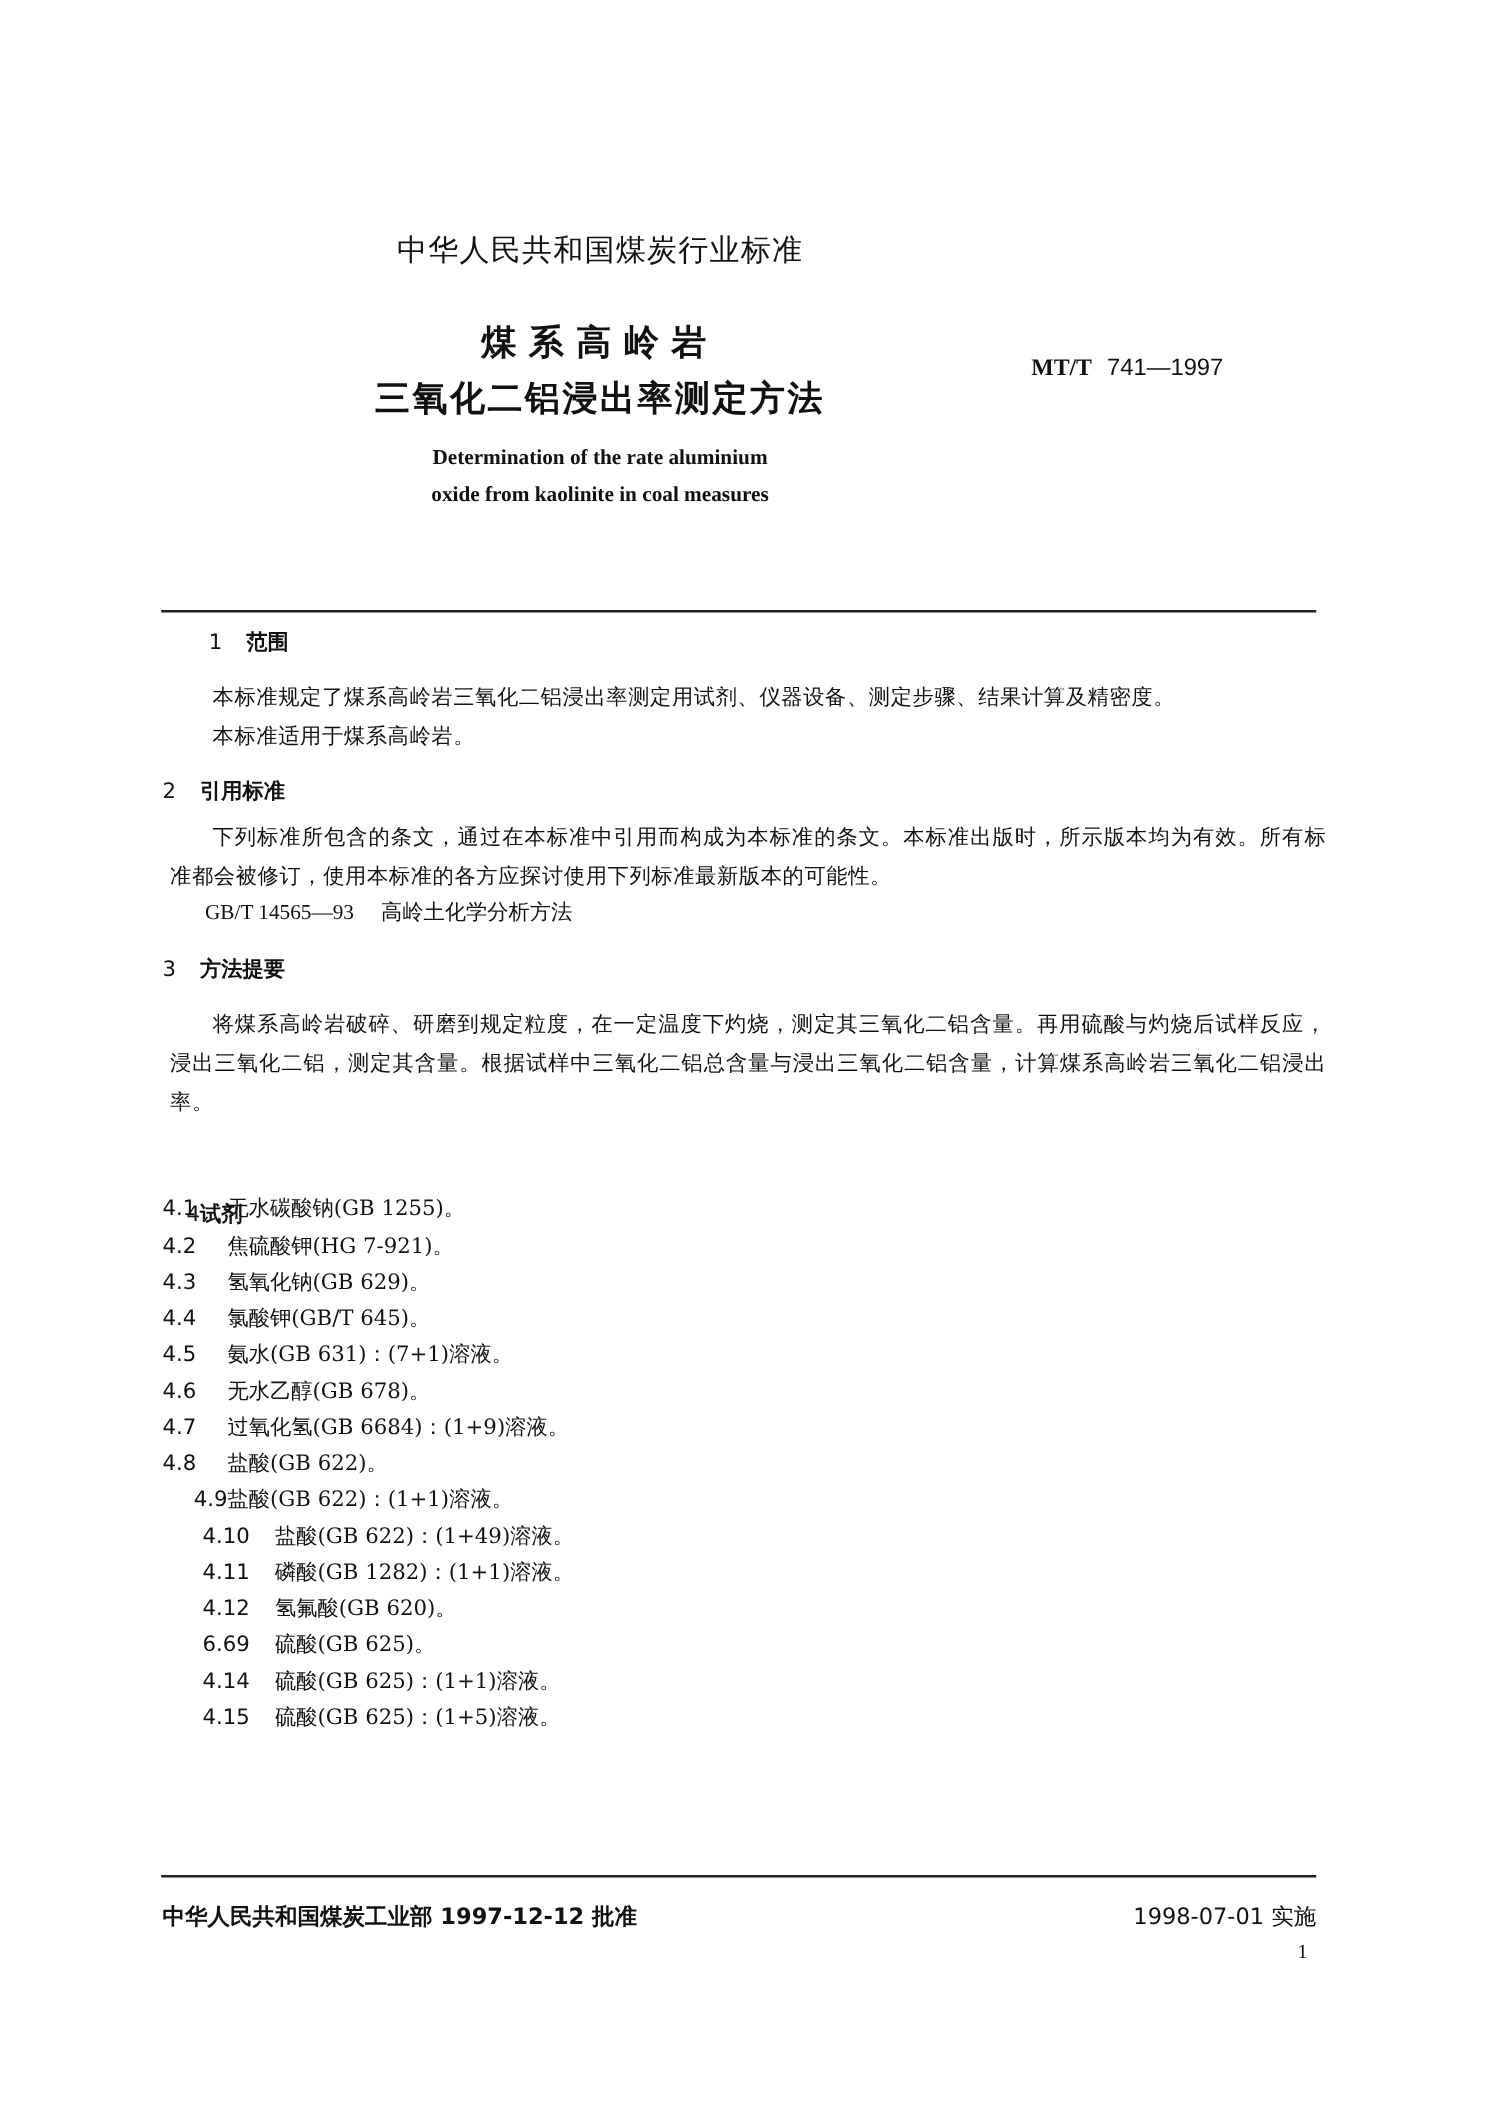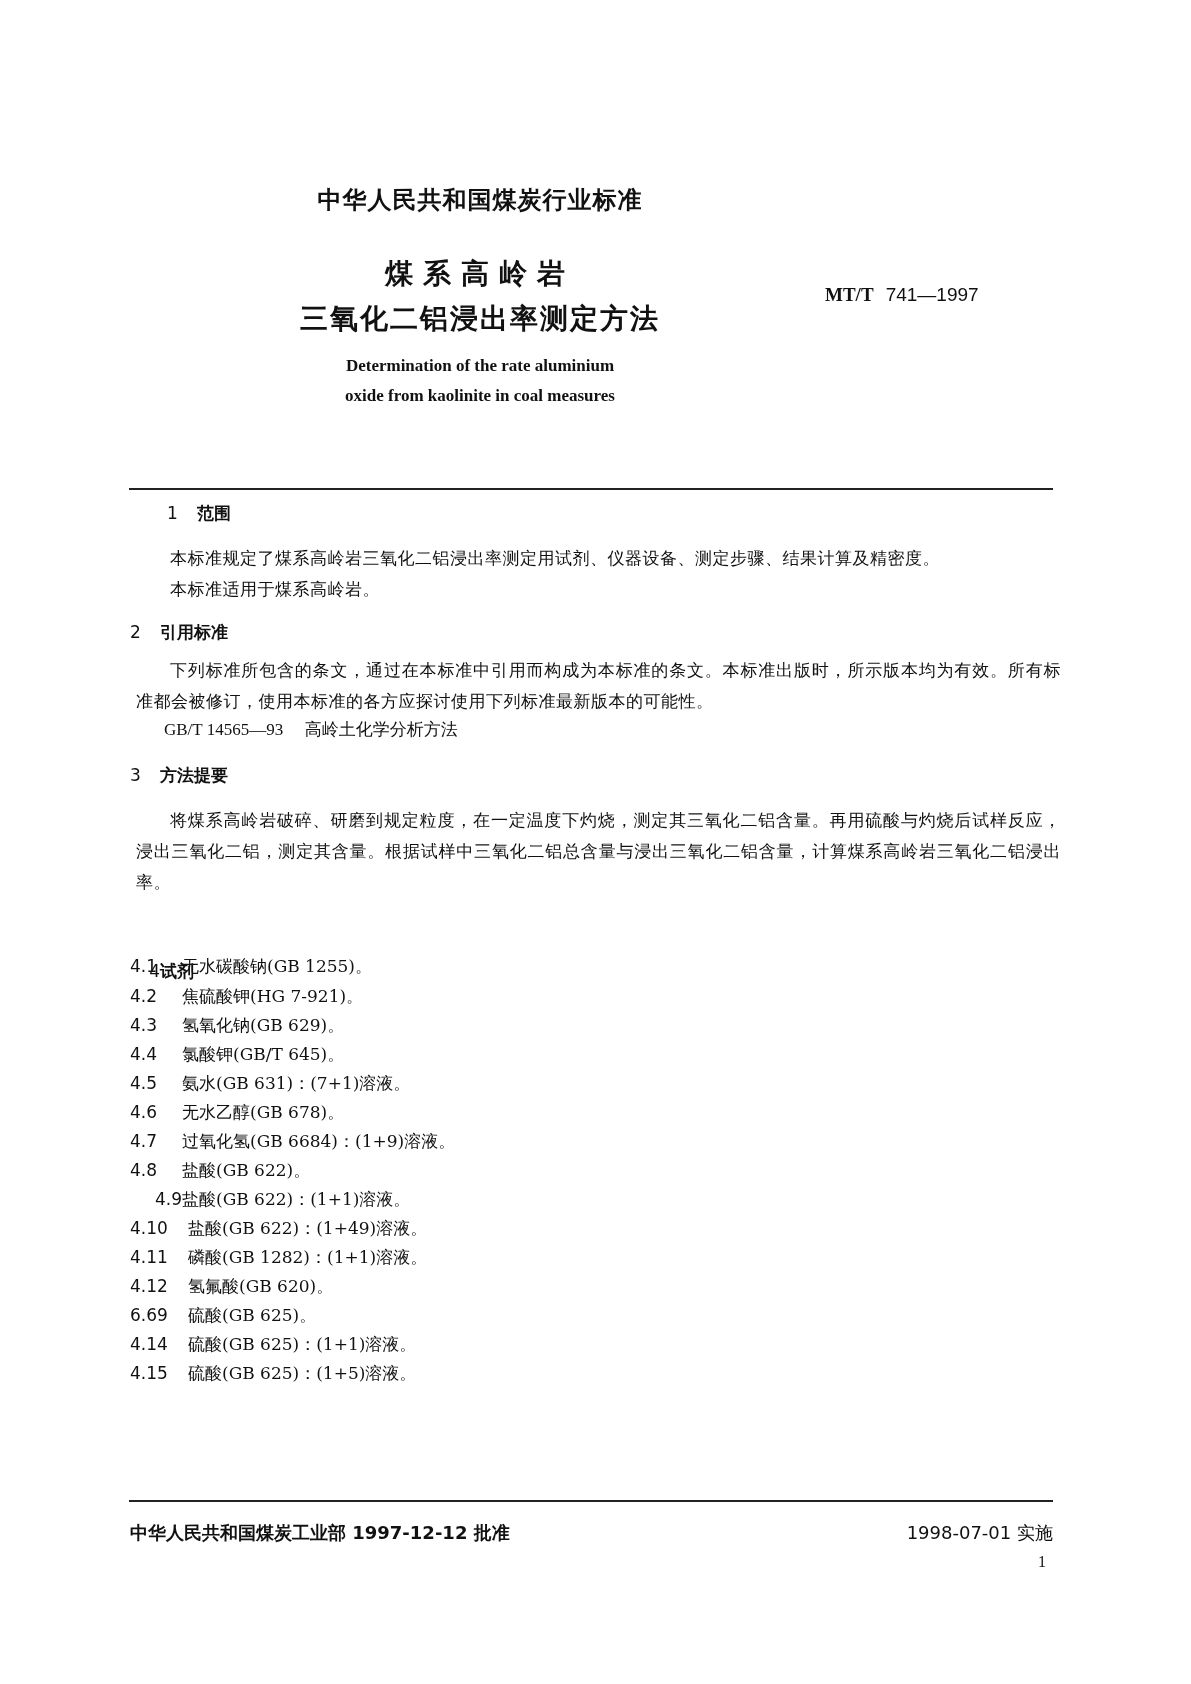--- a/index.html
+++ b/index.html
@@ -1,39 +1,39 @@
 <!DOCTYPE html>
 <html><head>
 <meta charset="utf-8">
 <style>
   html, body { margin: 0; padding: 0; background: #ffffff; }
   body { width: 1191px; height: 1684px; position: relative; overflow: hidden; color: #111; font-family: "DejaVu Serif", "Liberation Serif", serif; }
   .abs { position: absolute; }
   .sans { font-family: "DejaVu Sans", "Liberation Sans", sans-serif; }
   .serif { font-family: "Liberation Serif", "DejaVu Serif", serif; }
 
-  .org-title { left: 0; width: 960px; top: 184px; text-align: center; font-size: 24px; font-weight: bold; letter-spacing: 1px; }
+  .org-title { left: 0; width: 960px; top: 184px; text-align: center; font-size: 24px; font-weight: normal; letter-spacing: 1px; }
   .title1 { left: 0; width: 960px; top: 255px; text-align: center; font-size: 28px; font-weight: bold; letter-spacing: 10px; }
   .title2 { left: 0; width: 960px; top: 300px; text-align: center; font-size: 28px; font-weight: bold; letter-spacing: 2px; }
   .std-code { left: 825px; top: 283px; font-size: 19px; white-space: nowrap; }
   .std-code .mt { font-family: "Liberation Serif", serif; font-weight: bold; }
   .std-code .num { font-family: "Liberation Sans", sans-serif; }
   .en1 { left: 0; width: 960px; top: 356px; text-align: center; font-size: 17px; font-weight: bold; font-family: "Liberation Serif", serif; }
   .en2 { left: 0; width: 960px; top: 386px; text-align: center; font-size: 17px; font-weight: bold; font-family: "Liberation Serif", serif; }
 
   .rule { left: 129px; width: 924px; height: 2px; background: #222; }
 
   .sec-head { left: 130px; font-size: 17px; font-weight: bold; font-family: "DejaVu Sans", sans-serif; }
   .sec-head .n { display: inline-block; width: 30px; font-weight: normal; }
   .para { left: 136px; width: 925px; font-size: 17px; line-height: 31px; text-align: justify; letter-spacing: 0.5px; }
   .para.indent { text-indent: 34px; }
   .ref-line { left: 164px; font-size: 17px; }
   .reagent { left: 130px; font-size: 17px; white-space: nowrap; }
   .reagent .no { display: inline-block; font-family: "DejaVu Sans", sans-serif; width: 52px; }
-  .reagent .no.w2 { width: 58px; }
+  .reagent .no.w2 { width: 58px; margin-left: 32px; }
 
   .footer-left { left: 130px; top: 1521px; font-size: 18px; font-weight: bold; font-family: "DejaVu Sans", sans-serif; }
   .footer-right { right: 138px; top: 1521px; font-size: 18px; font-family: "DejaVu Sans", sans-serif; }
   .page-num { left: 1038px; top: 1553px; font-size: 16px; font-family: "Liberation Serif", serif; }
 </style>
 </head>
 <body>
 
 <div class="abs org-title sans">中华人民共和国煤炭行业标准</div>
 <div class="abs title1 sans">煤系高岭岩</div>

